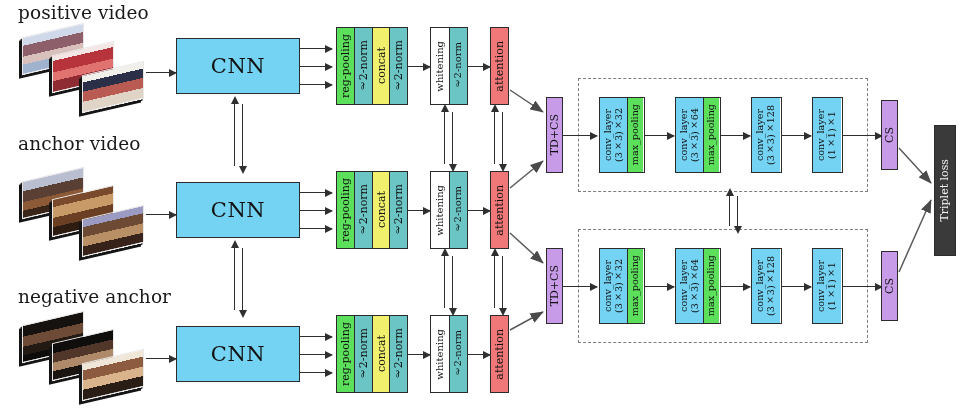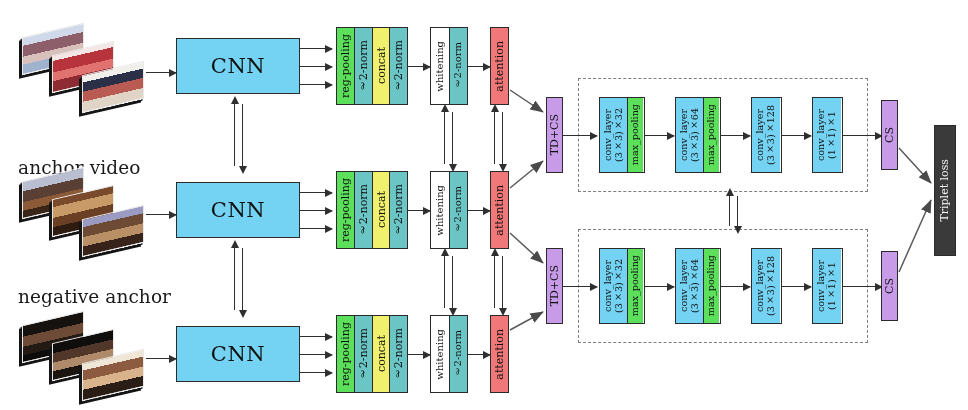--- a/index.html
+++ b/index.html
@@ -145,21 +145,22 @@
   }
   .frame .strip {
     position: absolute; left: 0; right: 0; height: 100%;
   }
 </style>
 </head>
 <body>
 
 <div id="stage">
 
-  <div class="row-label" style="left:18px; top:157px;">anchor video</div>
+  <div class="row-label" style="left:18px; top:2px;">positive video</div>
+  <div class="row-label" style="left:18px; top:133px;">anchor video</div>
   <div class="row-label" style="left:18px; top:286px;">negative anchor</div>
 
   <div class="vidstack" style="left:16px; top:28px; width:130px; height:86px;">
     <div class="frame" style="left:6px;  top:2px;  width:62px; height:38px; transform:skewY(-13deg);">
       <div class="strip" style="background:linear-gradient(180deg,#cfd9ea 0 22%,#8d5f6b 22% 52%,#d8c0bc 52% 74%,#9fb3cf 74% 100%);"></div>
     </div>
     <div class="frame" style="left:36px; top:20px; width:62px; height:38px; transform:skewY(-13deg);">
       <div class="strip" style="background:linear-gradient(180deg,#f3e6e4 0 14%,#b8343c 14% 46%,#e0736f 46% 70%,#8e2b33 70% 100%);"></div>
     </div>
     <div class="frame" style="left:66px; top:40px; width:62px; height:38px; transform:skewY(-13deg);">

